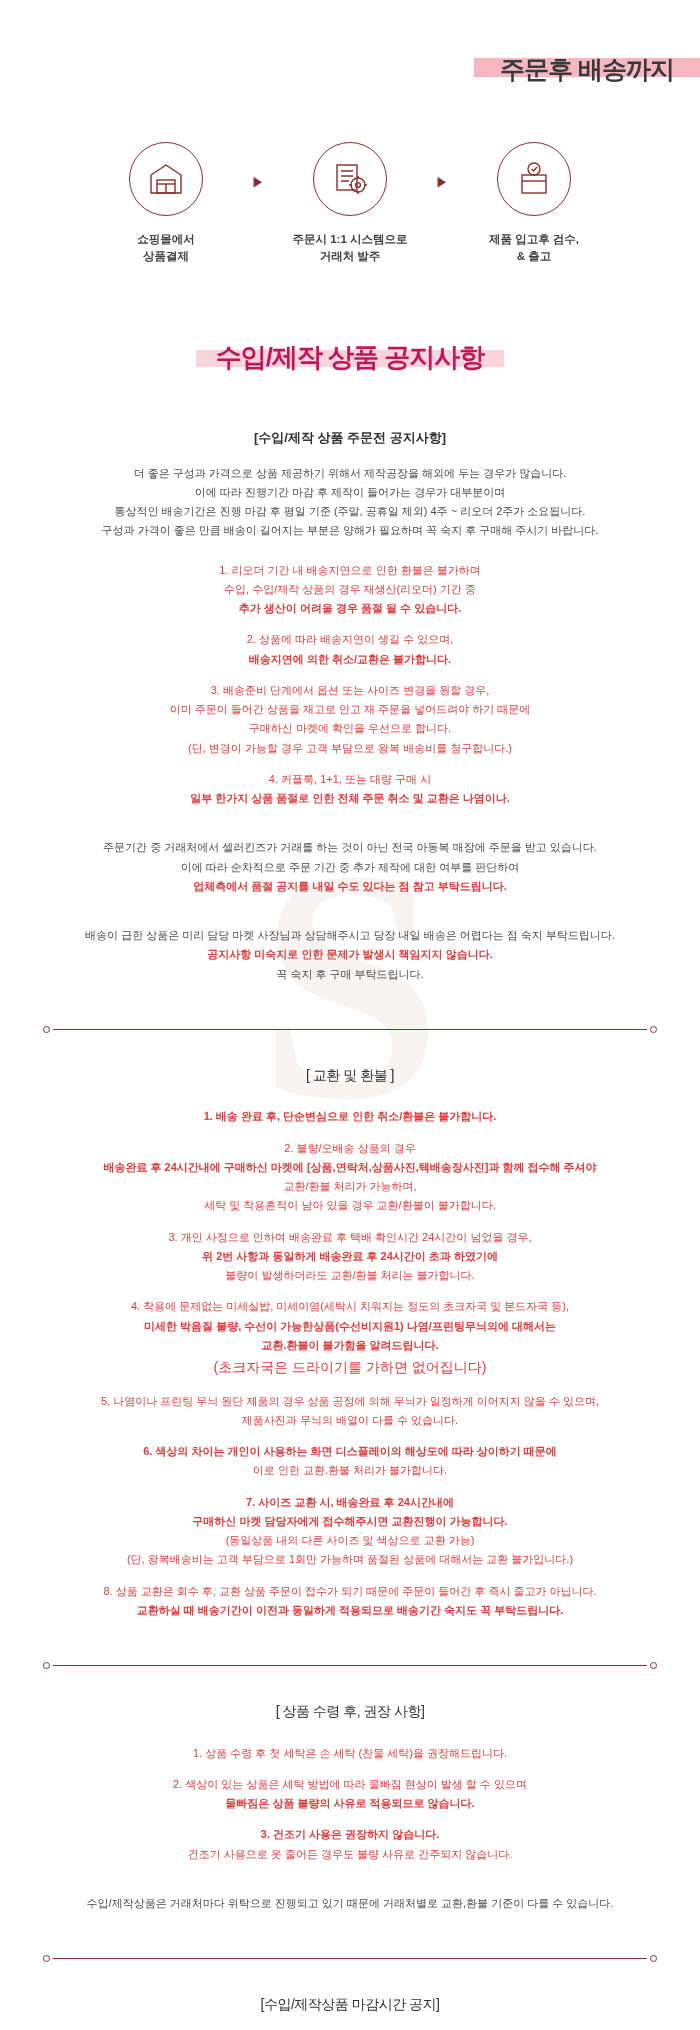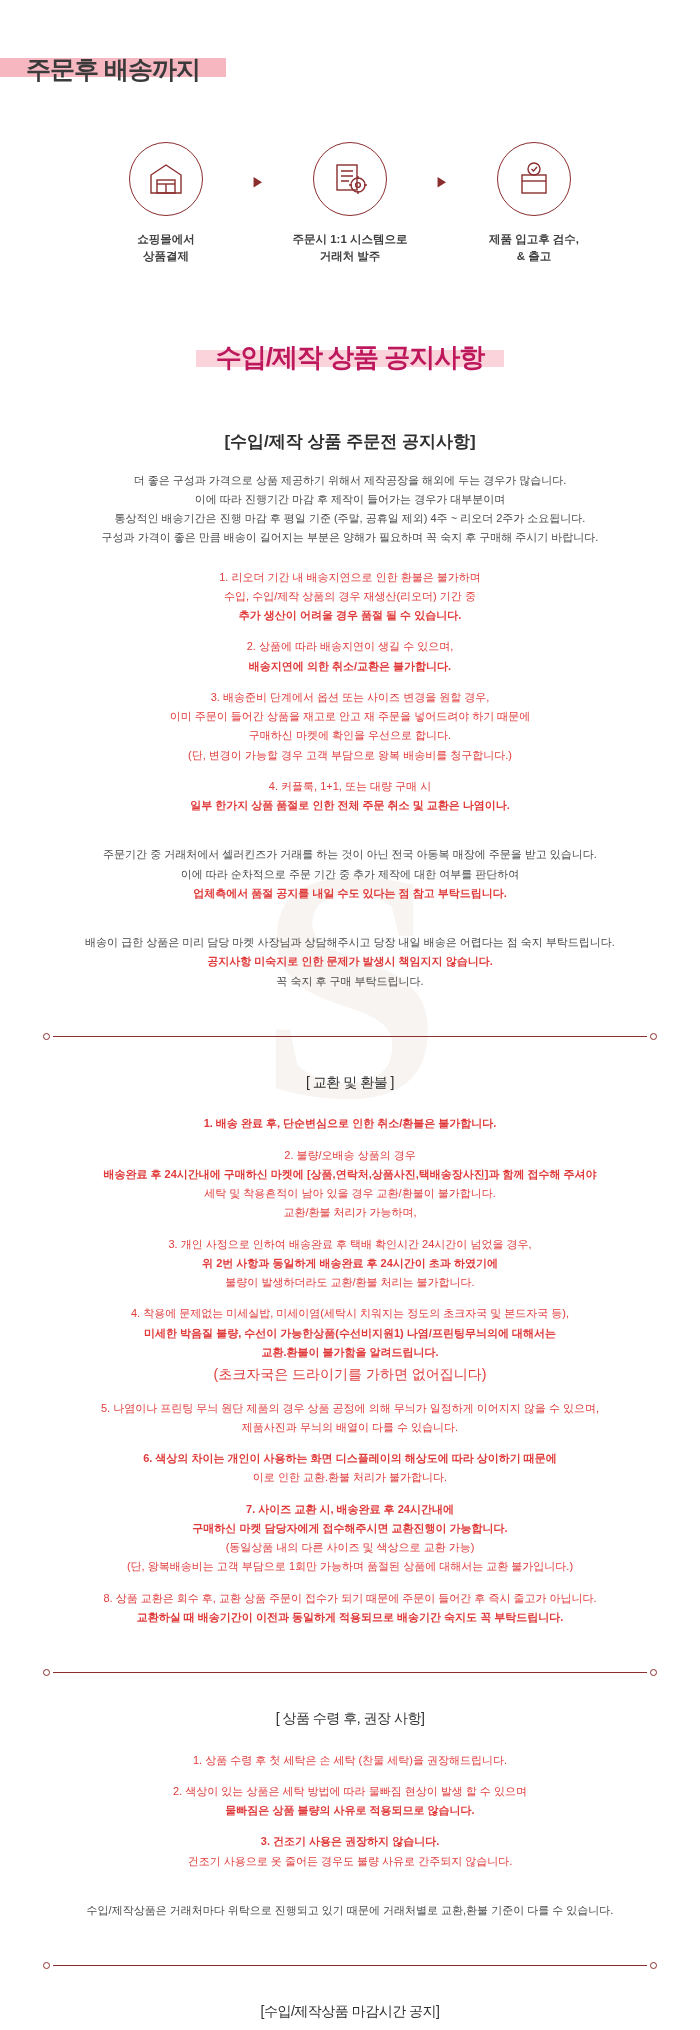--- a/index.html
+++ b/index.html
@@ -23,21 +23,21 @@
     font-family:"Liberation Serif", serif;
     color:#f7f4f2;
     font-weight:700;
     line-height:1;
     z-index:0;
     user-select:none;
   }
   .content{ position:relative; z-index:2; }
 
   
-  .banner-wrap{ text-align:left; padding-top:42px; }
+  .banner-wrap{ text-align:right; padding-top:42px; }
   .banner{
     display:inline-block;
     position:relative;
     padding:6px 26px 4px;
     font-size:25px;
     font-weight:700;
     color:#3a3a3a;
     letter-spacing:-1px;
     font-family:"Liberation Sans", sans-serif;
   }
@@ -102,21 +102,21 @@
     background:#fbd3da;
     z-index:-1;
   }
   .main-title span.txt{ position:relative; z-index:3; }
 
   
   .block{ text-align:center; margin:0 auto; width:640px; }
   .h-bold{
     font-weight:700;
     color:#2f2f2f;
-    font-size:17px;
+    font-size:13px;
     margin-bottom:14px;
   }
   p.para{ margin:0; }
   .gap-s{ height:12px; }
   .gap-m{ height:20px; }
   .gap-l{ height:30px; }
   .gap-xl{ height:42px; }
   .red{ color:#e03b3b; font-weight:700; }
   .redn{ color:#e03b3b; }
   .small{ font-size:14px; }
@@ -273,22 +273,22 @@
       <div class="gap-m"></div>
 
       <div>
         <p class="para red">1. 배송 완료 후, 단순변심으로 인한 취소/환불은 불가합니다.</p>
       </div>
       <div class="gap-s"></div>
 
       <div>
         <p class="para redn">2. 불량/오배송 상품의 경우</p>
         <p class="para red">배송완료 후 24시간내에 구매하신 마켓에 [상품,연락처,상품사진,택배송장사진]과 함께 접수해 주셔야</p>
+        <p class="para redn">교환/환불 처리가 가능하며,</p>
         <p class="para redn">세탁 및 착용흔적이 남아 있을 경우 교환/환불이 불가합니다.</p>
-        <p class="para redn">교환/환불 처리가 가능하며,</p>
       </div>
       <div class="gap-s"></div>
 
       <div>
         <p class="para redn">3. 개인 사정으로 인하여 배송완료 후 택배 확인시간 24시간이 넘었을 경우,</p>
         <p class="para red">위 2번 사항과 동일하게 배송완료 후 24시간이 초과 하였기에</p>
         <p class="para redn">불량이 발생하더라도 교환/환불 처리는 불가합니다.</p>
       </div>
       <div class="gap-s"></div>
 

